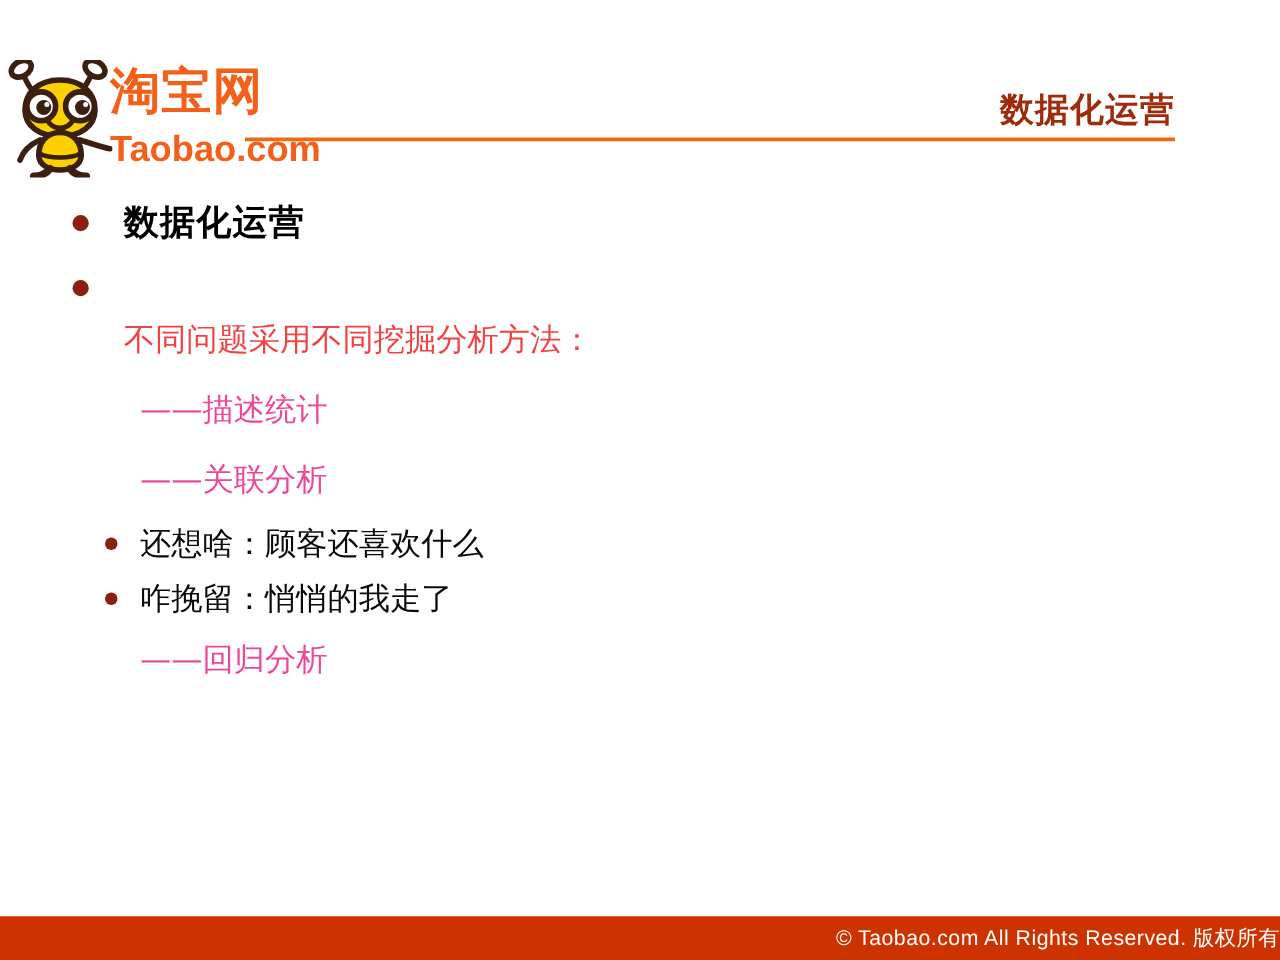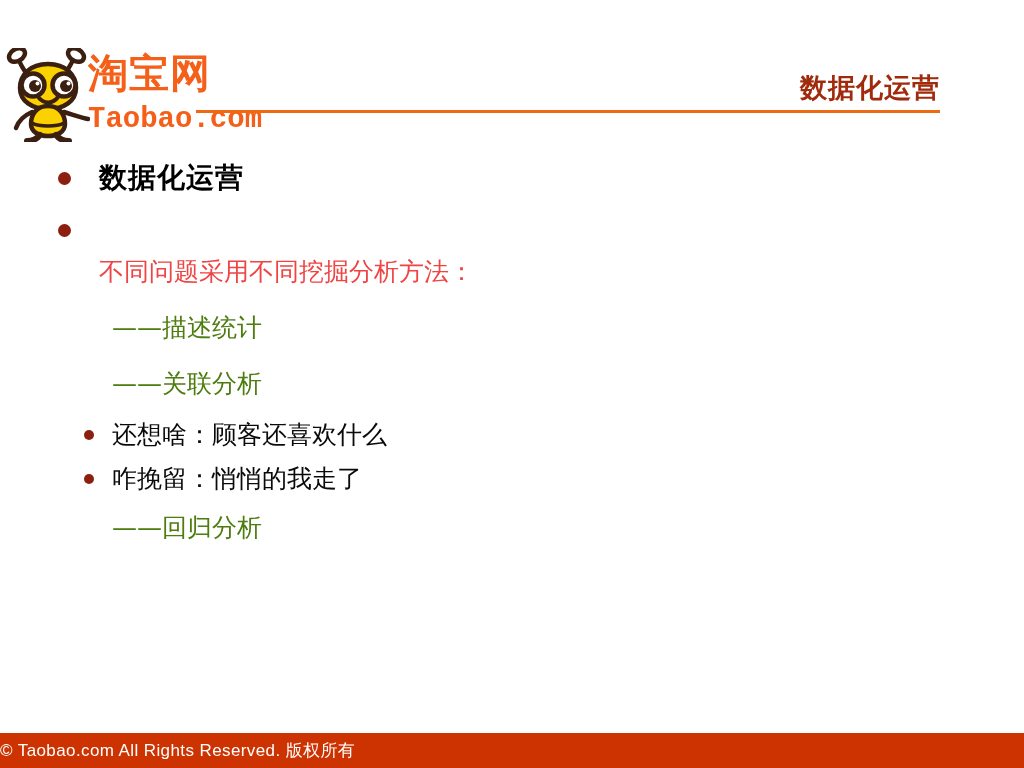--- a/index.html
+++ b/index.html
@@ -63,21 +63,21 @@
 
   .logo-en {
     position: absolute;
     left: 82px;
     top: 56px;
     font-size: 29px;
     font-weight: bold;
     color: #F4601A;
     line-height: 32px;
     white-space: nowrap;
-    font-family: Liberation Mono, monospace;
+    font-family: Liberation Sans, sans-serif;
   }
 
   .header-title {
     position: absolute;
     right: 84px;
     top: 70px;
     font-size: 27px;
     font-weight: bold;
     color: #A02B0C;
     letter-spacing: 1px;
@@ -168,36 +168,36 @@
   }
 
   
   .lvl3c {
     margin-left: 112px;
     margin-bottom: 6px;
   }
   .lvl3c .txt {
     font-size: 25px;
     font-weight: normal;
-    color: #4d7c0f;
+    color: #ec4899;
     line-height: 50px;
     font-family: "DejaVu Sans", "Liberation Sans", sans-serif;
   }
 
   
   .footer {
     position: absolute;
     left: 0;
     top: 733px;
     width: 1024px;
     height: 35px;
     background: #CC3300;
     display: flex;
     align-items: center;
-    justify-content: flex-start;
+    justify-content: flex-end;
   }
   .footer-text {
     color: #FFFFFF;
     font-size: 17px;
     letter-spacing: 0.4px;
     white-space: nowrap;
     font-family: "Liberation Sans", "DejaVu Sans", sans-serif;
   }
 </style>
 </head>

